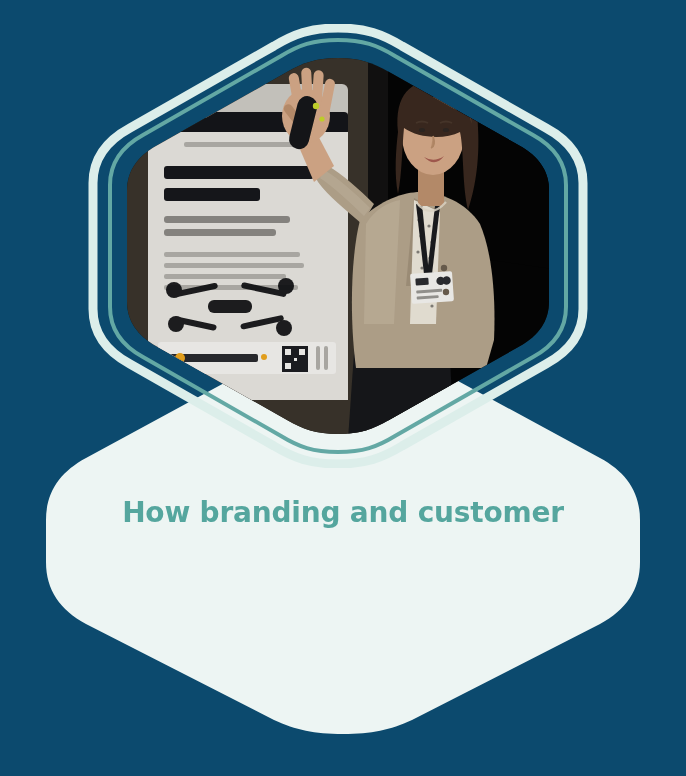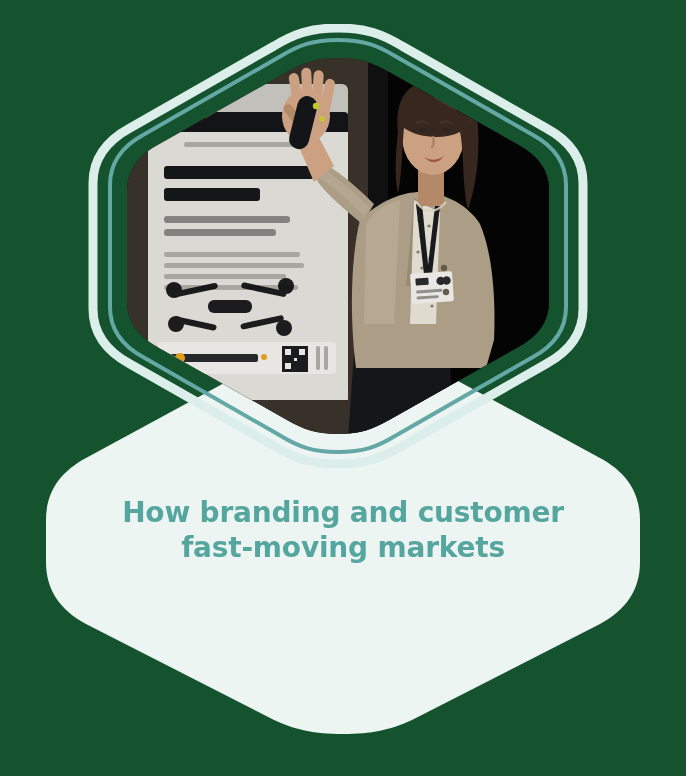--- a/index.html
+++ b/index.html
@@ -9,21 +9,21 @@
     height: 776px;
     background: #ffffff;
     font-family: "Liberation Sans", sans-serif;
     overflow: hidden;
   }
 
   .card {
     position: relative;
     width: 686px;
     height: 776px;
-    background: #14532d;
+    background: #0c4a6e;
   }
 
   
   .backdrop-hex {
     position: absolute;
     left: 0;
     top: 330px;
     width: 686px;
     height: 404px;
   }
@@ -322,16 +322,15 @@
         <ellipse class="foreground-head" cx="120" cy="438" rx="78" ry="66" opacity="0.97"></ellipse>
         <ellipse fill="#2e241b" cx="210" cy="448" rx="52" ry="40" opacity="0.8"></ellipse>
 
         <rect x="0" y="0" width="500" height="444" fill="#000" opacity="0.06"></rect>
       </g>
     </svg>
   </div>
 
   <div class="caption">
     <span class="caption-line">How branding and customer</span>
-    <span class="caption-line">fast-moving markets</span>
   </div>
 
 </div>
 
 </body></html>

